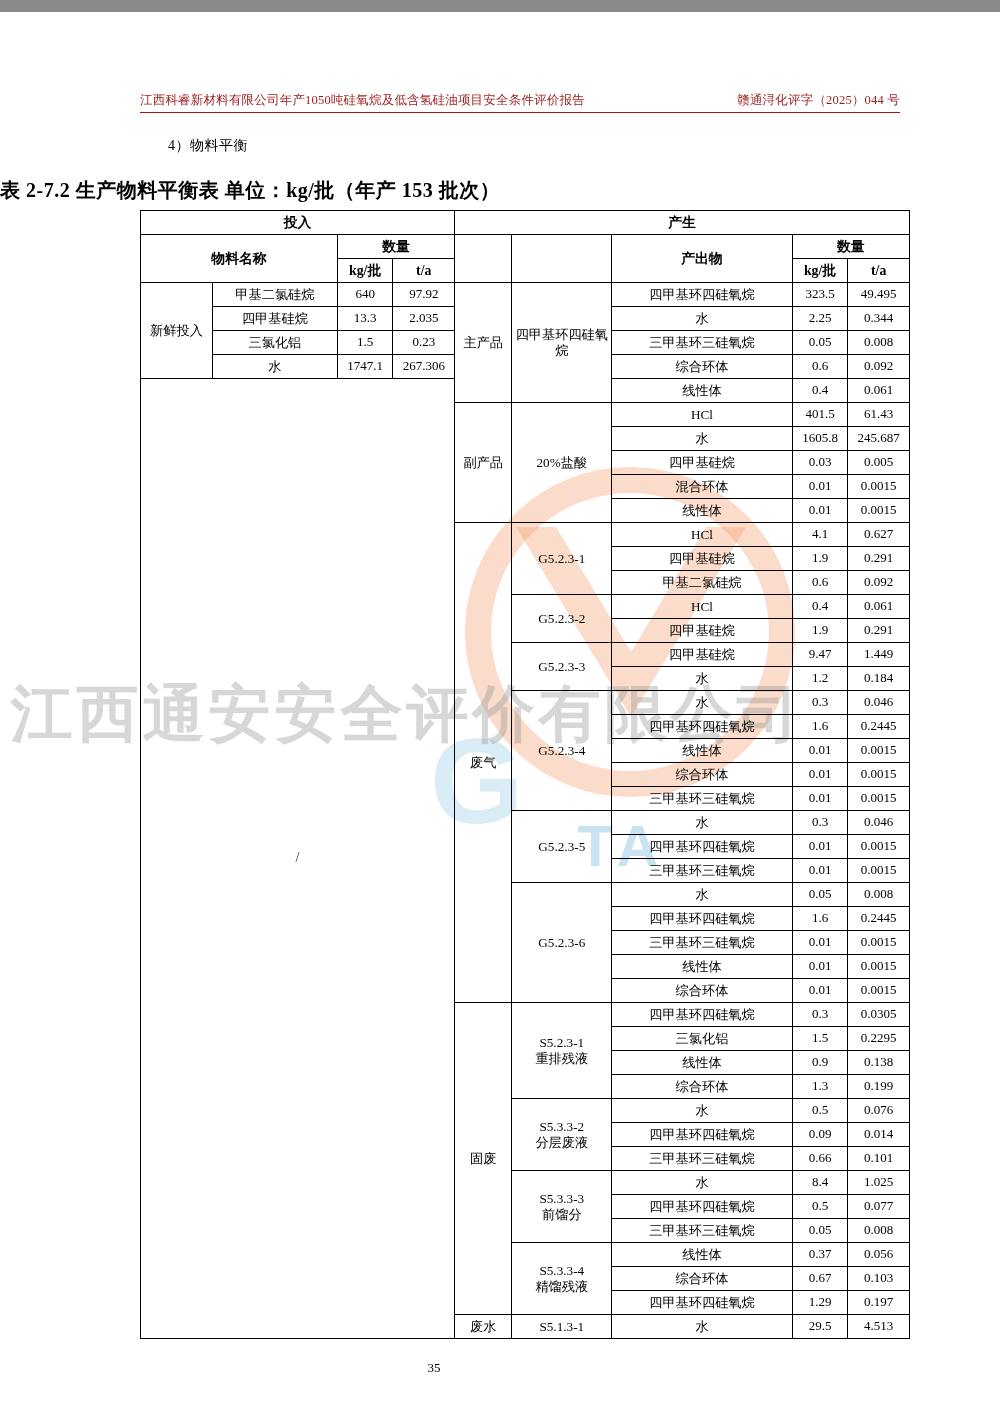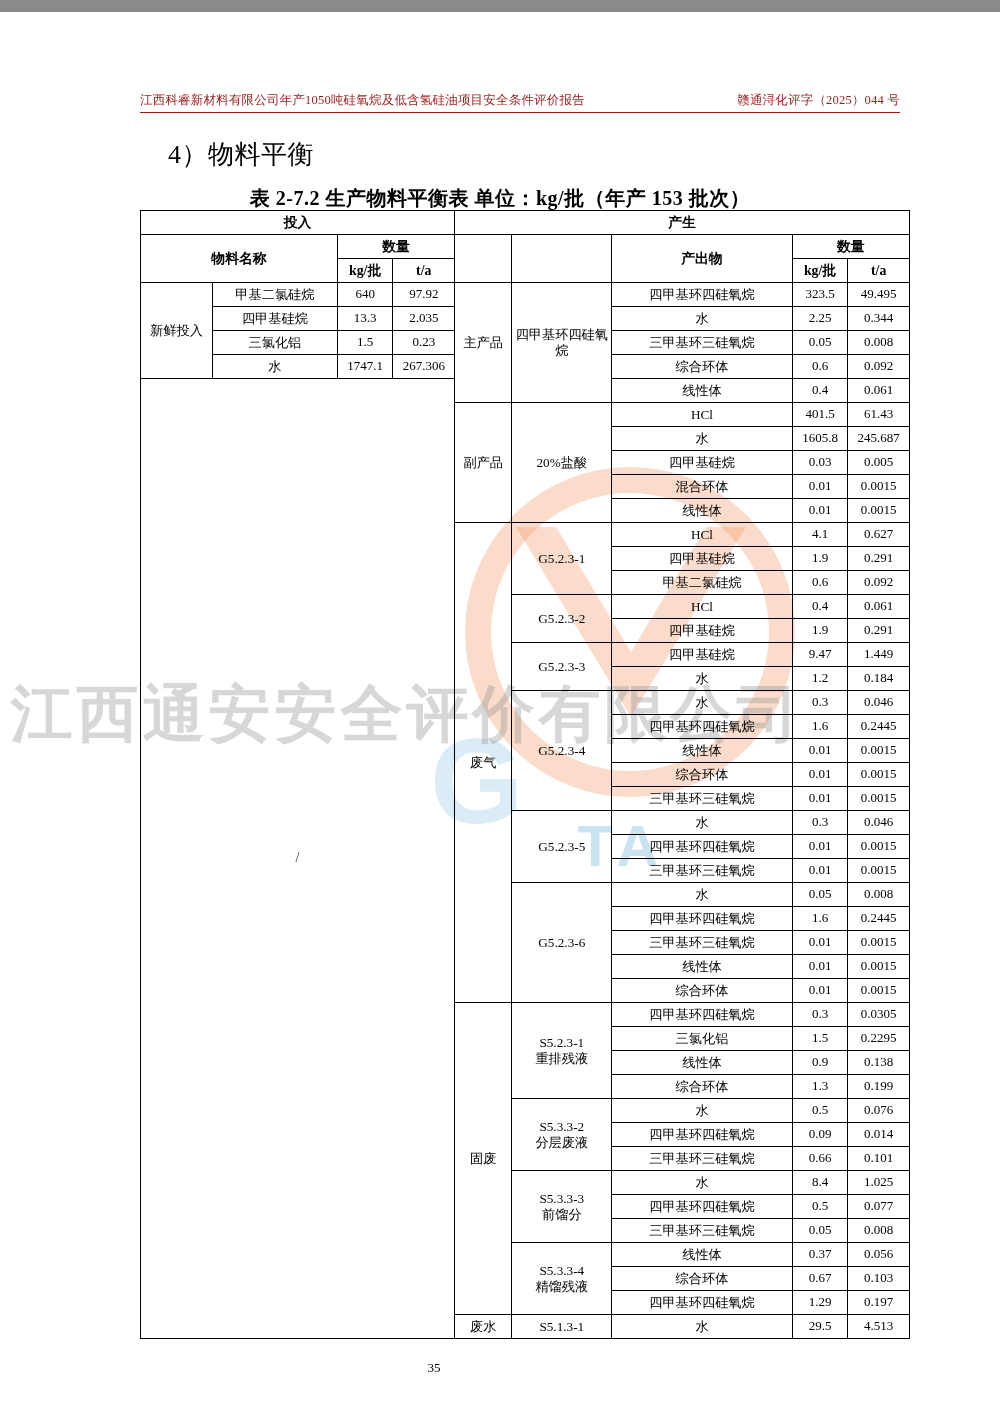--- a/index.html
+++ b/index.html
@@ -32,29 +32,28 @@
     border-bottom: 1px solid #9b1b1b;
   }
   .header .left { letter-spacing: 0.2px; }
   .header .right { letter-spacing: 0.2px; }
 
   
   .section-title {
     position: absolute;
     top: 125px;
     left: 168px;
-    font-size: 26px;
+    font-size: 14px;
     letter-spacing: 0.5px;
   }
   .table-caption {
     position: absolute;
-    top: 173px;
+    top: 165px;
     left: 0;
     width: 1000px;
-    text-align: center;
     font-size: 20px;
     font-weight: bold;
     letter-spacing: 0.5px;
   }
 
   
   .wm-ring {
     position: absolute;
     left: 465px;
     top: 455px;

